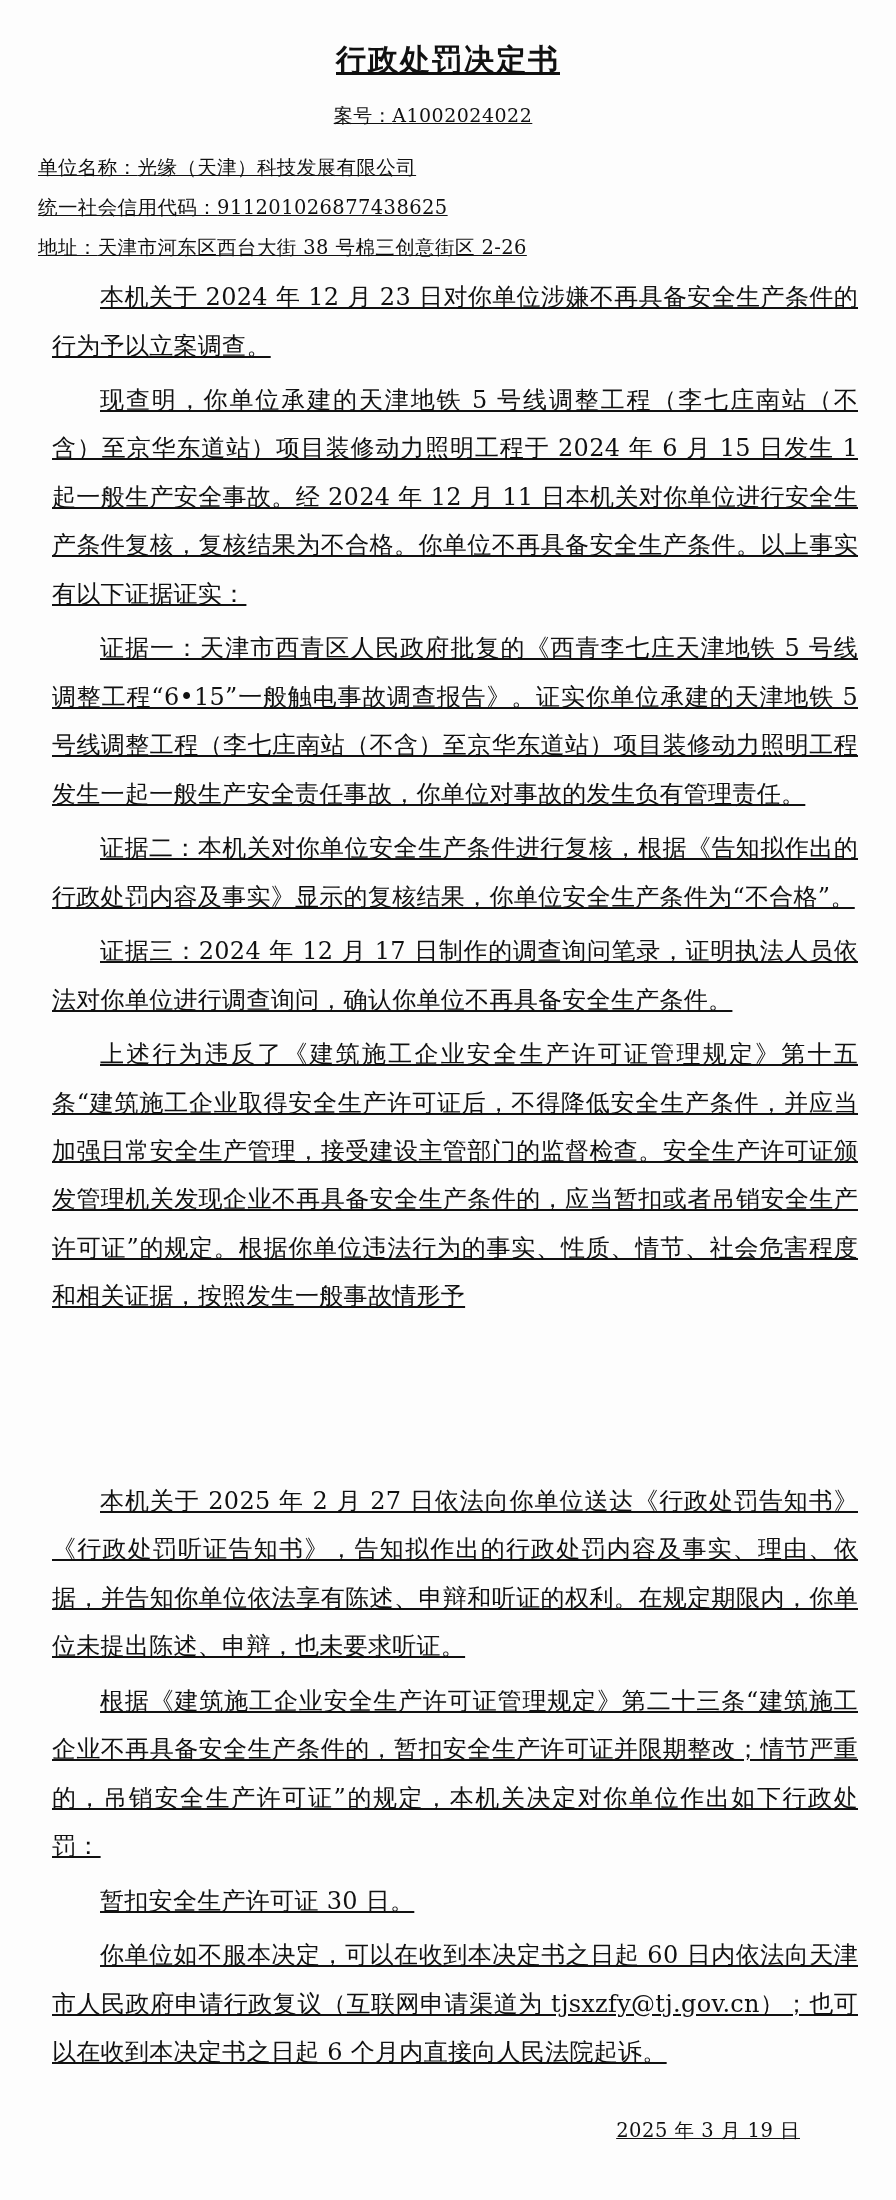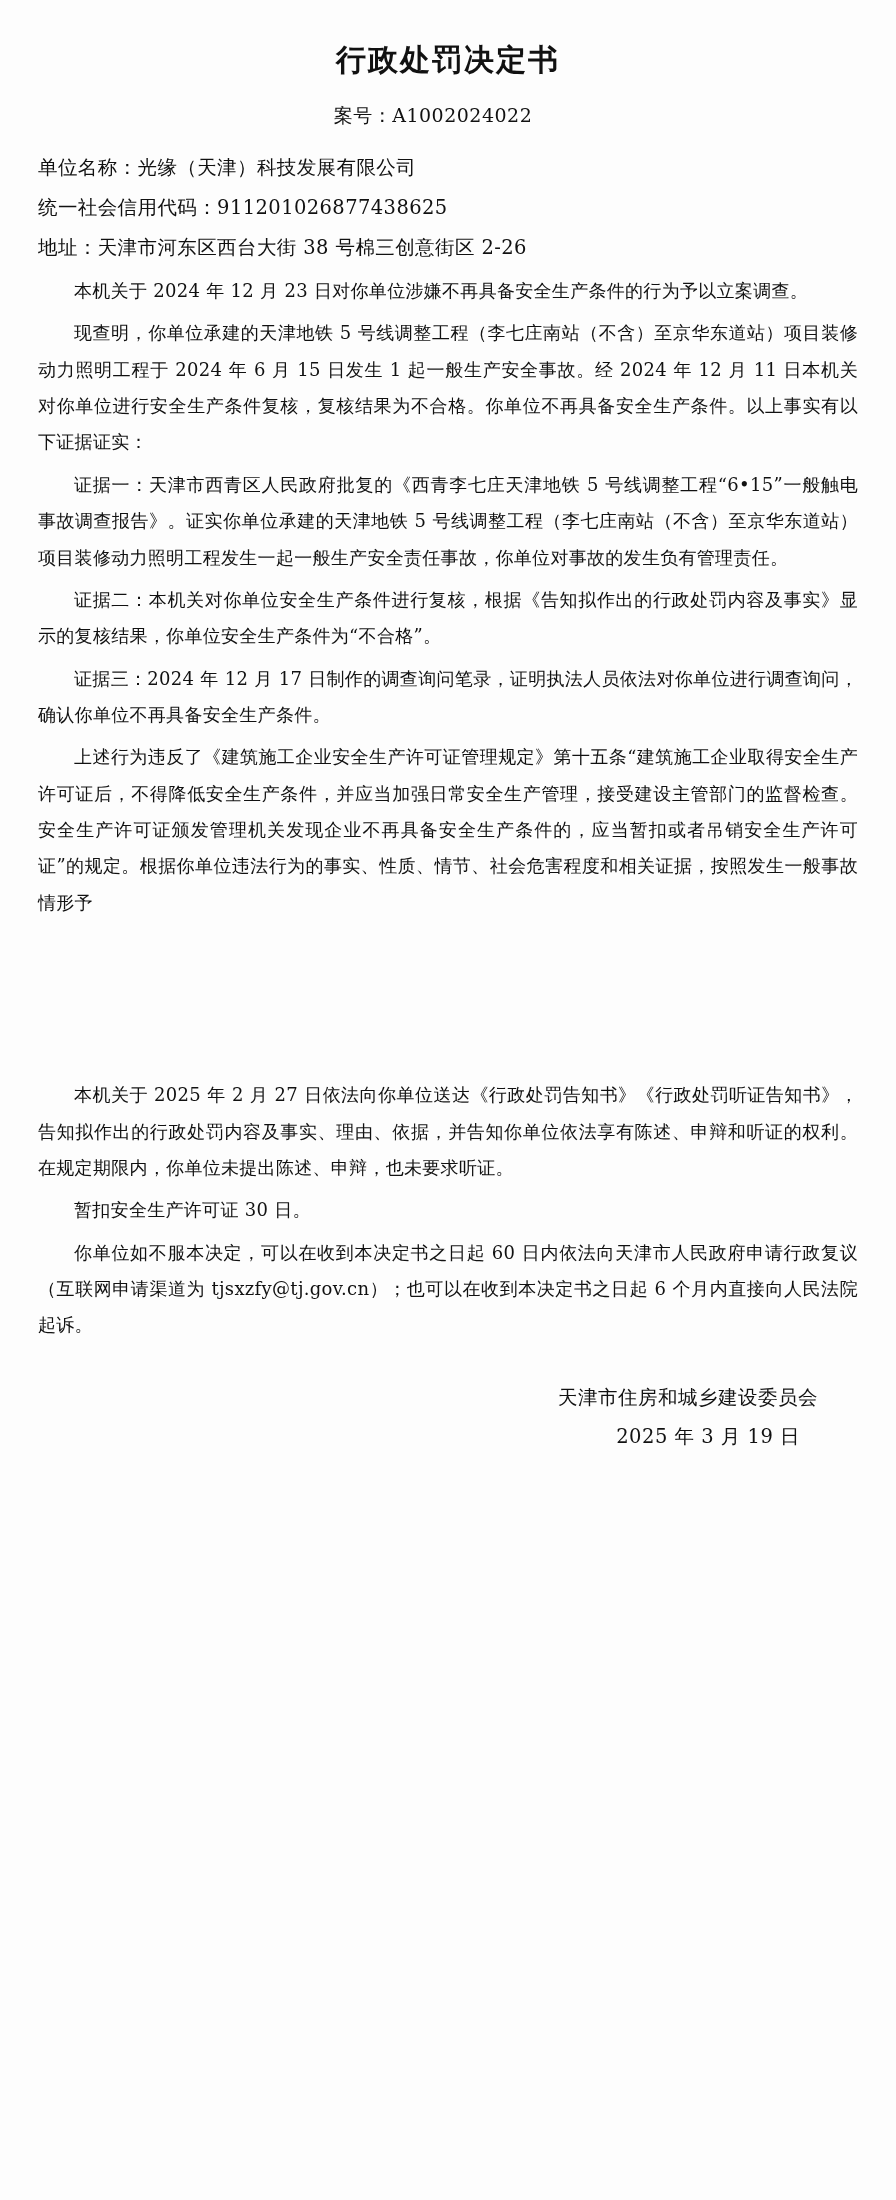--- a/index.html
+++ b/index.html
@@ -14,20 +14,21 @@
     color: #111111;
     -webkit-font-smoothing: antialiased;
   }
   .page {
     width: 896px;
     min-height: 2200px;
     box-sizing: border-box;
     padding: 22px 38px 20px 38px;
     position: relative;
     background: #fdfdfd;
+    text-decoration: underline;
   }
   .doc-title {
     text-align: center;
     font-size: 30px;
     font-weight: bold;
     letter-spacing: 2px;
     margin: 18px 0 22px 0;
     font-family: "DejaVu Serif", "Liberation Serif", serif;
   }
   .case-no {
@@ -39,25 +40,25 @@
   .field-line {
     font-size: 19.5px;
     line-height: 1.95;
     margin: 0 0 2px 0;
     letter-spacing: 0.4px;
   }
   .field-label {
     font-weight: normal;
   }
   .body-p {
-    font-size: 18px;
+    font-size: 24px;
     line-height: 2.02;
     text-align: justify;
     text-justify: inter-ideograph;
-    margin: 6px 0 0 0;
+    margin: 6px 0 0 14px;
     text-indent: 2em;
     letter-spacing: 0.3px;
   }
   .body-p.no-indent {
     text-indent: 0;
   }
   .gap-block {
     height: 150px;
   }
   .sign-block {
@@ -103,21 +104,21 @@
   <p class="body-p">本机关于 2024 年 12 月 23 日对你单位涉嫌不再具备安全生产条件的行为予以立案调查。</p>
   <p class="body-p">现查明，你单位承建的天津地铁 5 号线调整工程（李七庄南站（不含）至京华东道站）项目装修动力照明工程于 2024 年 6 月 15 日发生 1 起一般生产安全事故。经 2024 年 12 月 11 日本机关对你单位进行安全生产条件复核，复核结果为不合格。你单位不再具备安全生产条件。以上事实有以下证据证实：</p>
   <p class="body-p">证据一：天津市西青区人民政府批复的《西青李七庄天津地铁 5 号线调整工程“6•15”一般触电事故调查报告》。证实你单位承建的天津地铁 5 号线调整工程（李七庄南站（不含）至京华东道站）项目装修动力照明工程发生一起一般生产安全责任事故，你单位对事故的发生负有管理责任。</p>
   <p class="body-p">证据二：本机关对你单位安全生产条件进行复核，根据《告知拟作出的行政处罚内容及事实》显示的复核结果，你单位安全生产条件为“不合格”。</p>
   <p class="body-p">证据三：2024 年 12 月 17 日制作的调查询问笔录，证明执法人员依法对你单位进行调查询问，确认你单位不再具备安全生产条件。</p>
   <p class="body-p">上述行为违反了《建筑施工企业安全生产许可证管理规定》第十五条“建筑施工企业取得安全生产许可证后，不得降低安全生产条件，并应当加强日常安全生产管理，接受建设主管部门的监督检查。安全生产许可证颁发管理机关发现企业不再具备安全生产条件的，应当暂扣或者吊销安全生产许可证”的规定。根据你单位违法行为的事实、性质、情节、社会危害程度和相关证据，按照发生一般事故情形予</p>
 
   <div class="gap-block"></div>
 
   <p class="body-p">本机关于 2025 年 2 月 27 日依法向你单位送达《行政处罚告知书》《行政处罚听证告知书》，告知拟作出的行政处罚内容及事实、理由、依据，并告知你单位依法享有陈述、申辩和听证的权利。在规定期限内，你单位未提出陈述、申辩，也未要求听证。</p>
+  <p class="body-p">根据《建筑施工企业安全生产许可证管理规定》第二十三条“建筑施工企业不再具备安全生产条件的，暂扣安全生产许可证并限期整改；情节严重的，吊销安全生产许可证”的规定，本机关决定对你单位作出如下行政处罚：</p>
   <p class="body-p">暂扣安全生产许可证 30 日。</p>
   <p class="body-p">你单位如不服本决定，可以在收到本决定书之日起 60 日内依法向天津市人民政府申请行政复议（互联网申请渠道为 tjsxzfy@tj.gov.cn）；也可以在收到本决定书之日起 6 个月内直接向人民法院起诉。</p>
 
   <div class="sign-block">
-    <div class="sign-line">天津市住房和城乡建设委员会</div>
     <div class="sign-date">2025 年 3 月 19 日</div>
   </div>
 
 </div>
 
 </body></html>

